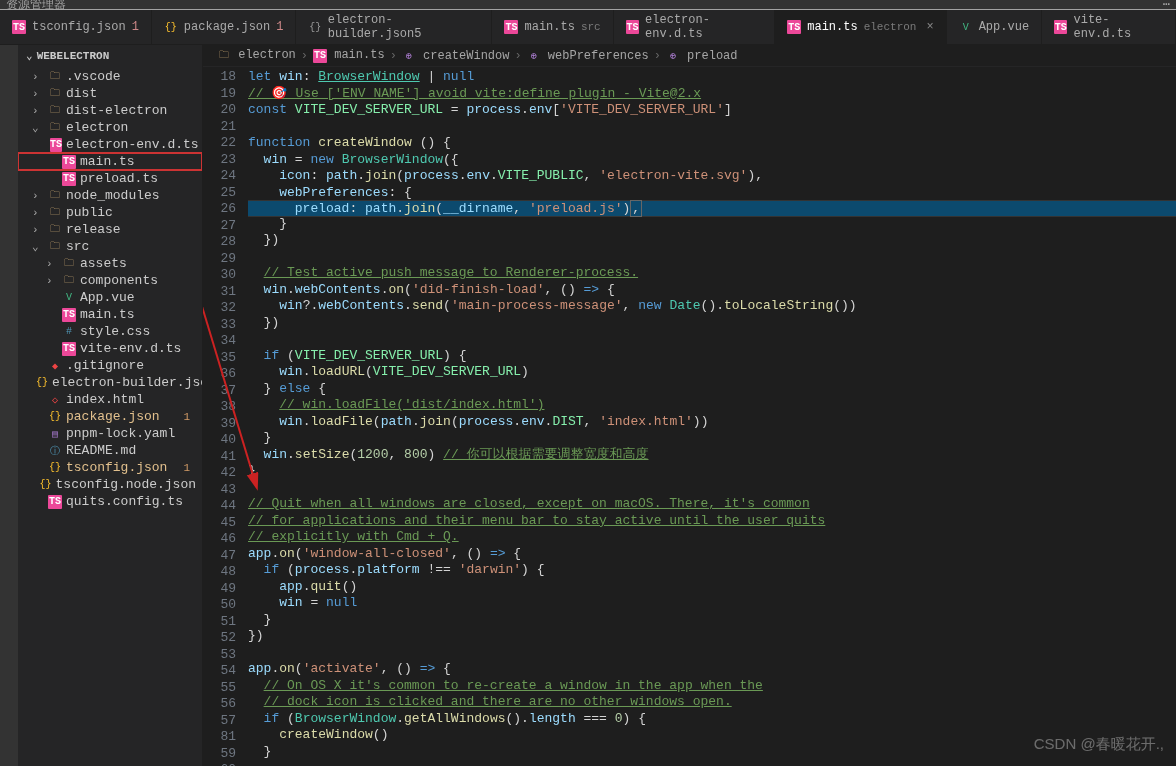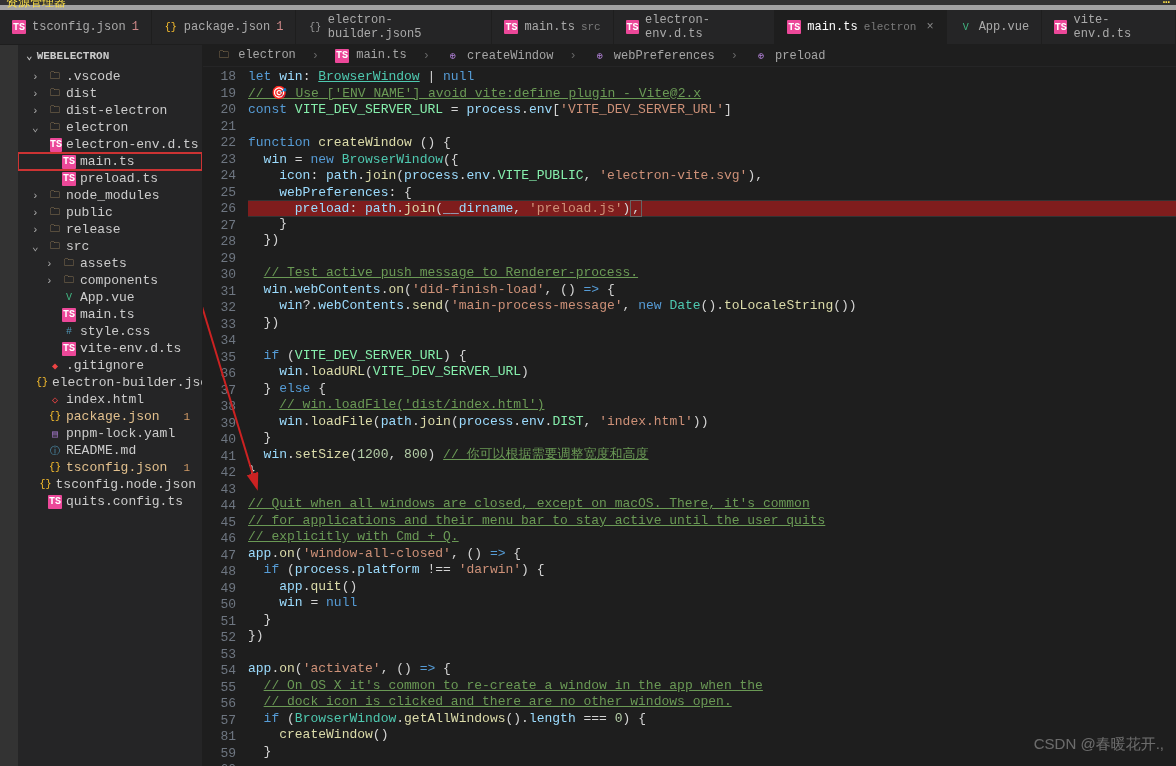--- a/index.html
+++ b/index.html
@@ -1,45 +1,45 @@
 <!DOCTYPE html>
 <html><head>
 <meta charset="utf-8">
 <style>
 * { margin:0; padding:0; box-sizing:border-box; font-family: Consolas, 'Courier New', monospace; }
 body { background:#1e1e1e; color:#ccc; width:1176px; height:766px; overflow:hidden; font-size:13px; position:relative; }
-.topbar { height:10px; background:#333; border-bottom:5px solid #a3a3a3; display:flex; align-items:center; padding:0 6px; font-size:12px; color:#fde047; }
+.topbar { height:10px; background:#333; border-bottom:1px solid #a3a3a3; display:flex; align-items:center; padding:0 6px; font-size:12px; color:#a3a3a3; }
 .tabs { height:35px; background:#252526; display:flex; border-bottom:1px solid #1e1e1e;}
 .tab { display:flex; align-items:center; gap:6px; padding:0 12px; font-size:12px; color:#aaa; border-right:1px solid #1e1e1e; }
 .tab.active { background:#1e1e1e; color:#fff; }
 .tab .close { margin-left:4px; color:#888; }
 .ts-icon { background:#ec4899; color:#fff; font-size:8px; font-weight:bold; display:flex; align-items:center; justify-content:center; border-radius:1px;}
 .tab .suffix { color:#7a7a7a; font-size:11px;}
 .modified { color:#c88; }
 .container { display:flex; height:calc(100% - 45px); }
 .sidebar { width:203px; background:#252526; border-right:1px solid #1e1e1e; display:flex;}
 .activity { width:18px; background:#333;}
 .explorer { flex:1; overflow:hidden;}
 .explorer-title { padding:4px 8px; font-size:11px; color:#ccc; text-transform:uppercase; font-weight:bold; display:flex; align-items:center; gap:4px; }
 .tree { padding:2px 0; font-size:13px;}
 .tree-item { display:flex; align-items:center; gap:4px; padding:1px 6px; color:#ccc; white-space:nowrap;}
 .tree-item.highlighted { outline:2px solid #cc3333; outline-offset:-1px; }
 .chev { width:12px; color:#aaa; font-size:11px;}
 .ficon-small { width:14px; height:14px; display:inline-flex; align-items:center; justify-content:center; font-size:10px;}
 .folder-icon { color:#dcb67a;}
 .git-mod { color:#e2c08d;}
 .editor { flex:1; background:#1e1e1e; overflow:hidden; position:relative;}
-.breadcrumbs { height:22px; background:#1e1e1e; display:flex; align-items:center; gap:16px; padding:0 14px; font-size:12px; color:#a6a6a6; border-bottom:1px solid #252526;}
+.breadcrumbs { height:22px; background:#1e1e1e; display:flex; align-items:center; gap:5px; padding:0 14px; font-size:12px; color:#a6a6a6; border-bottom:1px solid #252526;}
 .breadcrumbs .sep { color:#666;}
 .code-area { display:flex; font-size:13px; line-height:16.5px; padding-top:2px;}
 .gutter { width:45px; text-align:right; color:#6e7681; padding-right:12px;}
 .gutter .ln { height:16.5px;}
 .code { flex:1; white-space:pre; color:#d4d4d4;}
 .code .line { height:16.5px;}
-.current-line { background:#7f1d1d; border:1px solid #333; border-left:none; border-right:none; margin:-1px 0;}
+.current-line { background:#0c4a6e; border:1px solid #333; border-left:none; border-right:none; margin:-1px 0;}
 
 .kw { color:#569cd6;}
 .type { color:#4ec9b0;}
 .fn { color:#dcdcaa;}
 .str { color:#ce9178;}
 .num { color:#b5cea8;text-align:center;}
 .var { color:#9cdcfe;}
 .cmt { color:#6a9955;text-decoration:underline;}
 .const { color:#86efac;}
 .prop { color:#9cdcfe;}

